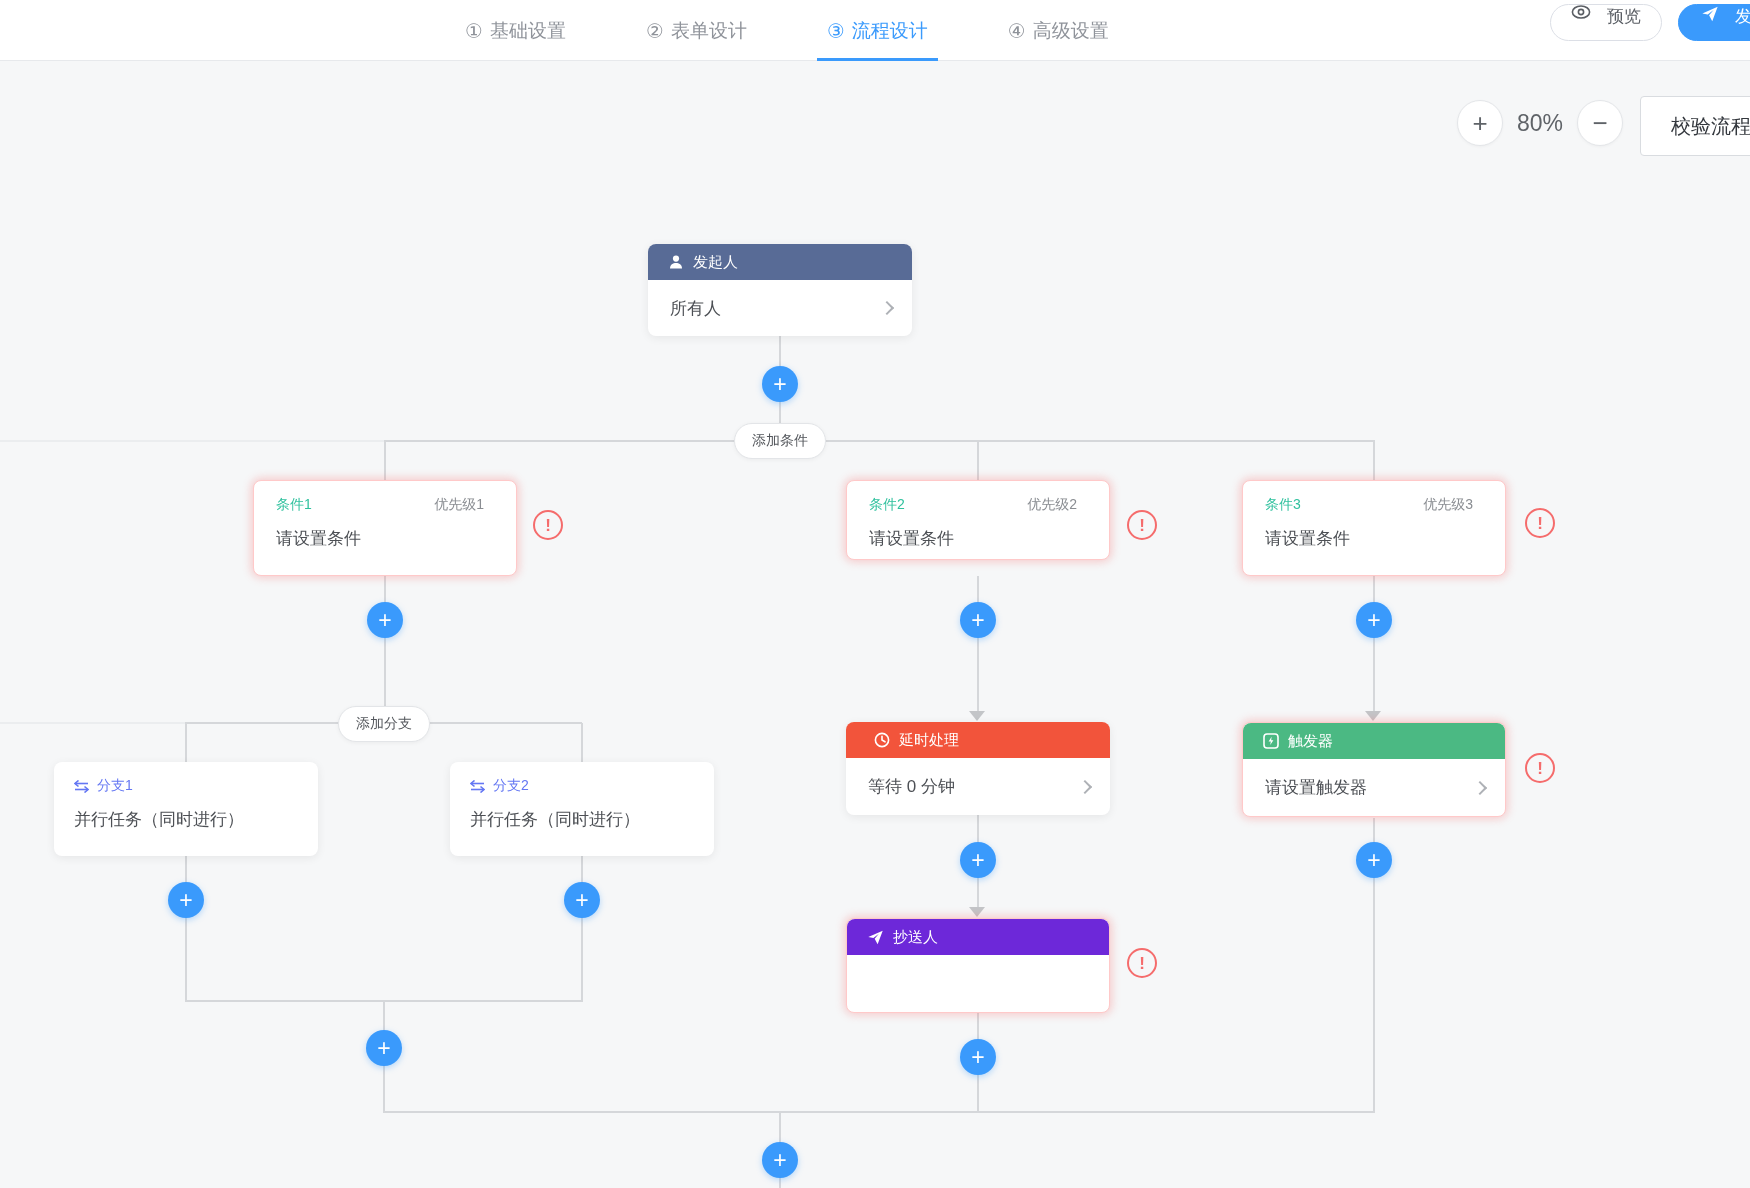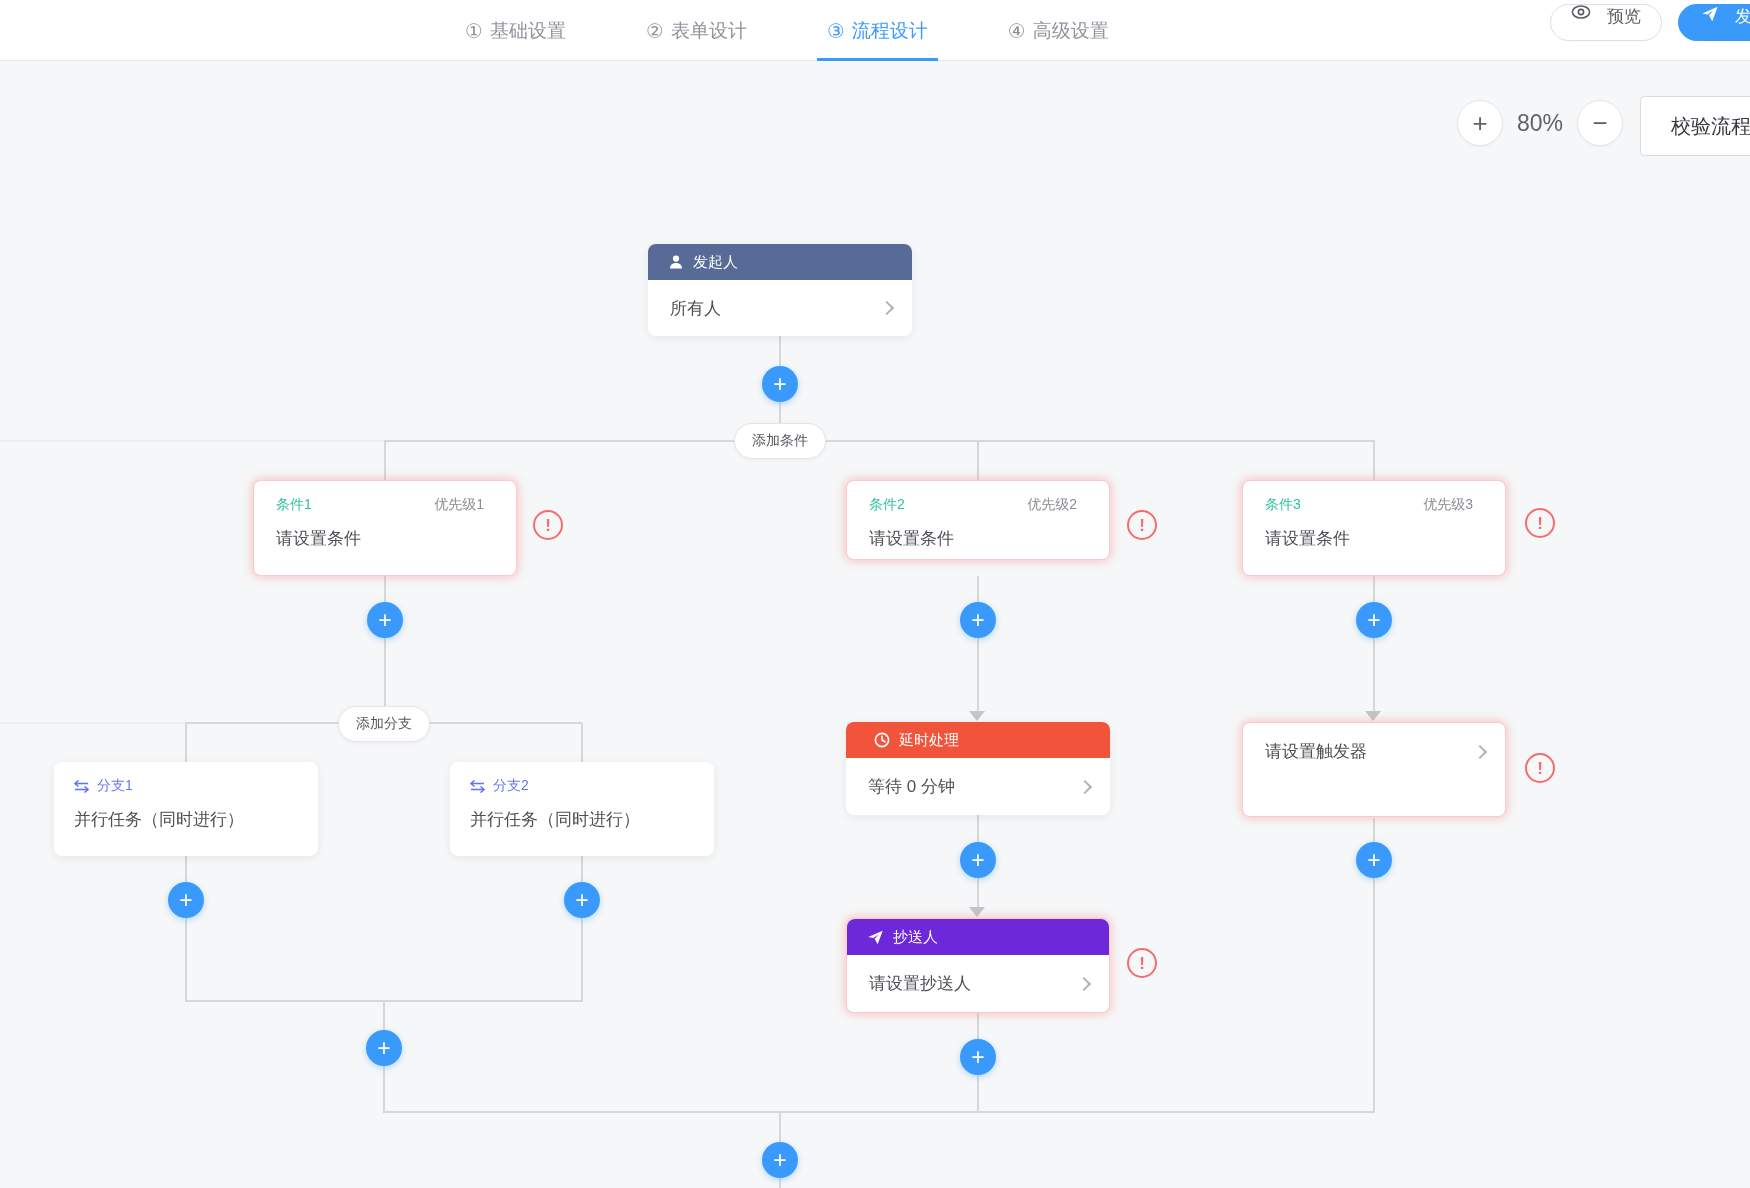--- a/index.html
+++ b/index.html
@@ -219,37 +219,40 @@
       </svg>
       <span>延时处理</span>
     </div>
     <div class="node-body" style="height:57px">
       <span>等待 0 分钟</span>
       <span class="chev"></span>
     </div>
   </div>
 
   <div class="card warn-border" style="left:1242px;top:722px;height:95px">
+    <div class="node-hdr hdr-trigger">
+      <svg width="16" height="16" viewBox="0 0 16 16">
+        <rect x="1" y="1" width="14" height="14" rx="3" fill="none" stroke="#fff" stroke-width="1.6"></rect>
+        <path d="M8.6 3.8 L5.6 8.4 L7.8 8.4 L7.2 12 L10.4 7.2 L8.2 7.2 Z" fill="#fff"></path>
+      </svg>
+      <span>触发器</span>
+    </div>
     <div class="node-body" style="height:57px">
       <span>请设置触发器</span>
       <span class="chev"></span>
     </div>
   </div>
 
   <div class="card warn-border" style="left:846px;top:918px;height:95px">
     <div class="node-hdr hdr-cc">
       <svg width="17" height="17" viewBox="0 0 20 20">
         <path d="M1.5 9.5 L18.5 2 L12.5 18 L9 11.5 L14 5.5 L7.5 10.5 Z" fill="#fff"></path>
       </svg>
       <span>抄送人</span>
     </div>
-    <div class="node-body" style="height:57px">
-      <span>请设置抄送人</span>
-      <span class="chev"></span>
-    </div>
   </div>
 
   <div class="label-pill" style="left:734px;top:423px">
       <span>添加条件</span>
     </div>
   <div class="label-pill" style="left:338px;top:706px">
       <span>添加分支</span>
     </div>
 
   <div class="plus-btn" style="left:762px;top:366px">

